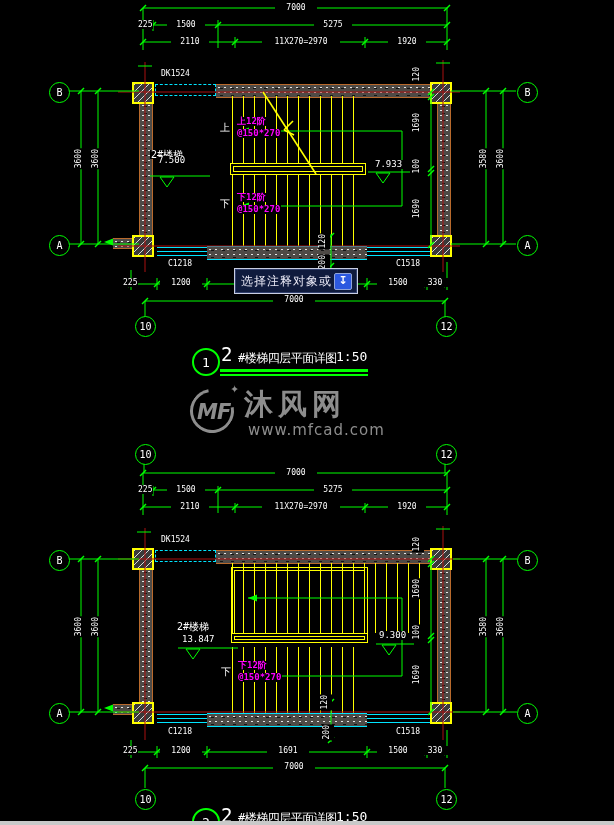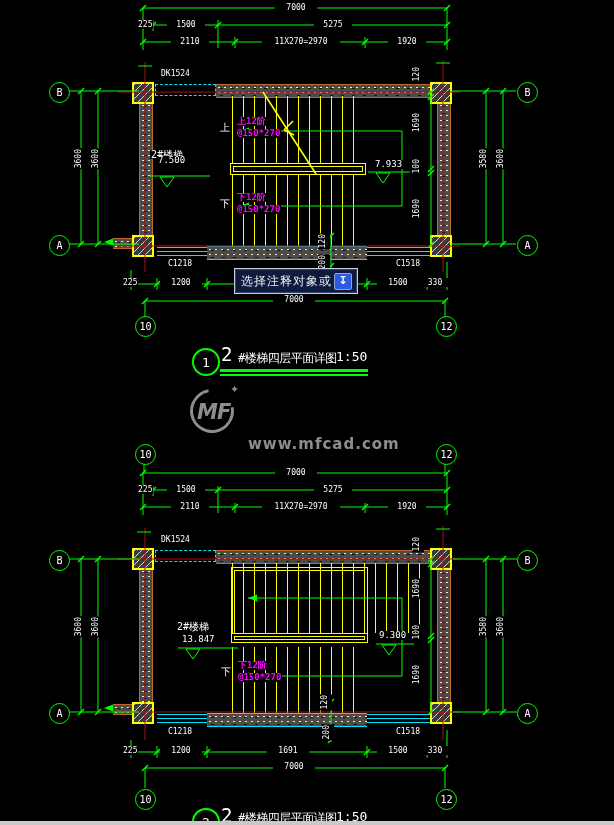--- a/index.html
+++ b/index.html
@@ -340,21 +340,22 @@
   <div class="ttl" style="left:221px;top:343px;font-size:19px">2</div>
   <div class="ttl" style="left:238px;top:350px;font-size:12px;letter-spacing:-.5px">#楼梯四层平面详图</div>
   <div class="ttl" style="left:336px;top:349px;font-size:13px">1:50</div>
   <div class="ul" style="left:220px;top:369px;width:148px;height:3px"></div>
   <div class="ul" style="left:220px;top:374px;width:148px;height:2px"></div>
 
   <div class="wm" style="left:188px;top:383px;width:240px;height:62px">
     <div class="wmcirc" style="left:2px;top:6px"></div>
     <div class="wmmf" style="left:9px;top:17px">MF</div>
     <div style="position:absolute;left:42px;top:0;font-size:11px">✦</div>
-    <div style="position:absolute;left:60px;top:52px;font-size:15px;font-weight:bold;letter-spacing:1px">www.mfcad.com</div>
+    <div style="position:absolute;left:56px;top:2px;font-size:29px;font-weight:bold;letter-spacing:5px">沐风网</div>
+    <div style="position:absolute;left:60px;top:38px;font-size:15px;font-weight:normal;letter-spacing:1px">www.mfcad.com</div>
   </div>
 
   <div class="bub" style="left:135px;top:444px">
       <span>10</span>
     </div>
   <div class="bub" style="left:436px;top:444px">
       <span>12</span>
     </div>
   <div class="bub" style="left:49px;top:550px">
       <span>B</span>

